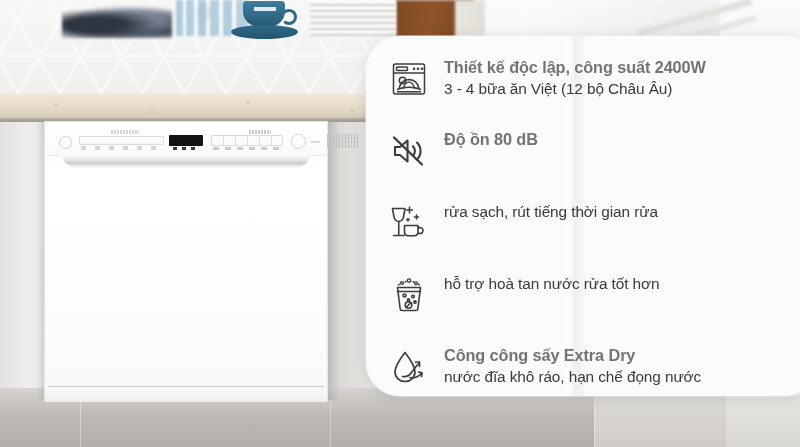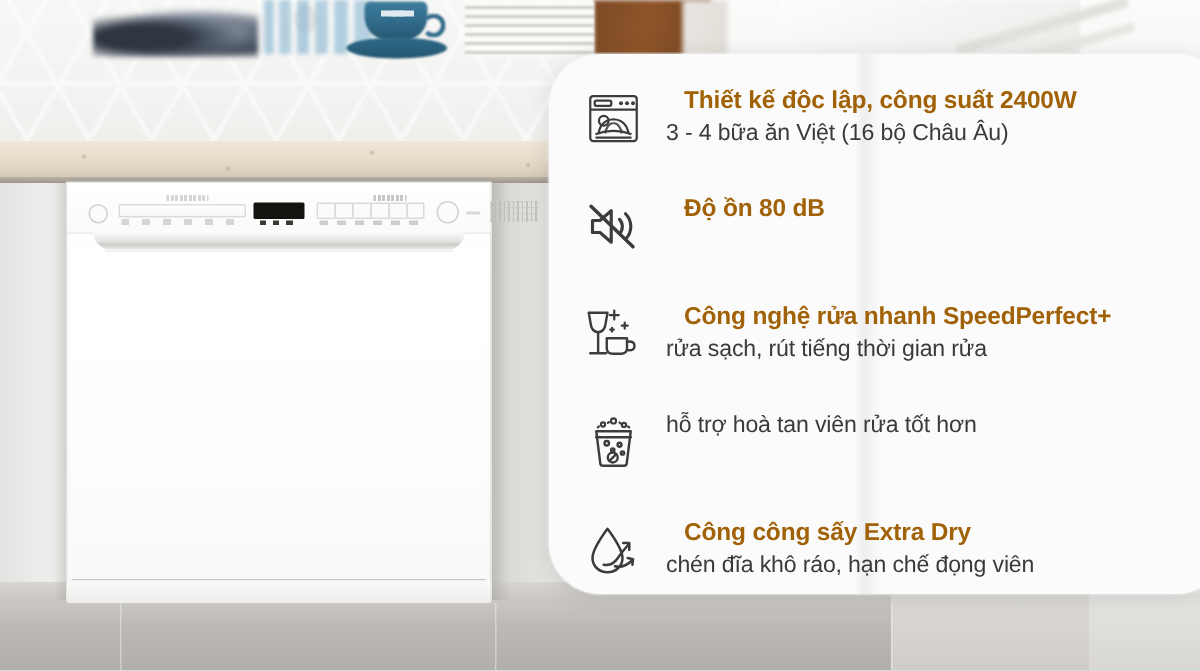--- a/index.html
+++ b/index.html
@@ -279,22 +279,22 @@
       rgba(255,255,255,0) 0%, rgba(252,252,252,.9) 28%,
       rgba(236,236,236,.85) 52%, rgba(255,255,255,0) 100%);
     border-radius:0; pointer-events:none;
   }
   .features { position:absolute; left:0; top:0; width:100%; padding:20px 0 0 0; }
   .feature { display:flex; align-items:flex-start; gap:14px; padding:0 20px 0 22px; height:72px; }
   .f-icon { width:42px; height:42px; flex:0 0 42px; margin-top:2px; display:flex; align-items:center; justify-content:center; }
   .f-icon svg { display:block; }
   .f-text { padding-top:1px; }
   .f-title {
-    font-size:16.3px; font-weight:bold; color:#a16207; line-height:1.28;
-    letter-spacing:-.1px; white-space:nowrap;margin-left:12px;
+    font-size:16.3px; font-weight:bold; color:#737373; line-height:1.28;
+    letter-spacing:-.1px; white-space:nowrap;
   }
   .f-sub {
     font-size:15.4px; font-weight:normal; color:#3a3a3a; line-height:1.3;
     letter-spacing:-.1px; white-space:nowrap; margin-top:1px;
   }
 </style>
 </head>
 <body>
 
 <div id="scene">
@@ -374,21 +374,21 @@
           <path d="M8 30.5 Q20 26 32 30.5"></path>
           <path d="M10 30 Q11.5 21 20 20.5 Q28.5 21 30 30"></path>
           <path d="M14.5 30 Q15.5 23.5 20 23" opacity=".9"></path>
           <path d="M25.5 30 Q24.5 23.5 20 23" opacity=".9"></path>
           <circle cx="13.5" cy="21.5" r="3.2"></circle>
           <line x1="8" y1="32.8" x2="32" y2="32.8"></line>
         </svg>
       </div>
       <div class="f-text">
         <div class="f-title">Thiết kế độc lập, công suất 2400W</div>
-        <div class="f-sub">3 - 4 bữa ăn Việt (16 bộ Châu Âu)</div>
+        <div class="f-sub">3 - 4 bữa ăn Việt (12 bộ Châu Âu)</div>
       </div>
     </div>
 
     <div class="feature">
       <div class="f-icon">
         <svg width="40" height="40" viewBox="0 0 40 40" fill="none" stroke="#3c3c3c" stroke-width="2.1" stroke-linecap="round" stroke-linejoin="round">
           <path d="M6 16 L11 16 L18.5 9.5 L18.5 30.5 L11 24 L6 24 Z"></path>
           <path d="M24 15.2 A7 7 0 0 1 24 24.8"></path>
           <path d="M28 11.5 A12 12 0 0 1 28 28.5"></path>
           <line x1="5" y1="6.5" x2="33" y2="33.5" stroke-width="2.3"></line>
@@ -408,21 +408,20 @@
           <path d="M16.5 23.5 L30 23.5 L30 30 Q30 33.8 26 33.8 L20.5 33.8 Q16.5 33.8 16.5 30 Z"></path>
           <path d="M30 25.8 Q35 25 35 28.6 Q35 32 30.4 31.4"></path>
           <g stroke-width="1.5">
             <path d="M21.5 5 L21.5 11 M18.5 8 L24.5 8"></path>
             <path d="M28.5 13 L28.5 17 M26.5 15 L30.5 15"></path>
             <path d="M20 16.5 L20 19 M18.8 17.75 L21.2 17.75"></path>
           </g>
         </svg>
       </div>
       <div class="f-text">
-        <div class="f-title">Công nghệ rửa nhanh SpeedPerfect+</div>
         <div class="f-sub">rửa sạch, rút tiếng thời gian rửa</div>
       </div>
     </div>
 
     <div class="feature">
       <div class="f-icon">
         <svg width="40" height="40" viewBox="0 0 40 40" fill="none" stroke="#3c3c3c" stroke-width="1.6" stroke-linecap="round" stroke-linejoin="round">
           <path d="M8.5 12.5 L31.5 12.5 L28.8 34 Q28.6 35.5 27 35.5 L13 35.5 Q11.4 35.5 11.2 34 Z"></path>
           <line x1="8.5" y1="16.5" x2="31.5" y2="16.5"></line>
           <circle cx="15.5" cy="20.5" r="1.5"></circle>
@@ -433,34 +432,34 @@
           <line x1="17.3" y1="32.3" x2="21.8" y2="27.8"></line>
           <g stroke-width="1.4">
             <circle cx="13" cy="8" r="1.4"></circle>
             <circle cx="20" cy="5.6" r="1.7"></circle>
             <circle cx="27" cy="8.3" r="1.4"></circle>
             <path d="M9.5 10 L10.3 9.2 M30.5 10 L29.7 9.2 M16.2 7 L17 6.4 M24 6.6 L24.7 7.3"></path>
           </g>
         </svg>
       </div>
       <div class="f-text">
-        <div class="f-sub">hỗ trợ hoà tan viên rửa tốt hơn</div>
+        <div class="f-sub">hỗ trợ hoà tan nước rửa tốt hơn</div>
       </div>
     </div>
 
     <div class="feature">
       <div class="f-icon">
         <svg width="40" height="40" viewBox="0 0 40 40" fill="none" stroke="#3c3c3c" stroke-width="1.7" stroke-linecap="round" stroke-linejoin="round">
           <path d="M16 5.5 C16 5.5 6 18.5 6 24.8 C6 30.6 10.5 34.5 16 34.5 C21.5 34.5 26 30.6 26 24.8 C26 18.5 16 5.5 16 5.5 Z"></path>
           <path d="M13.5 29.5 Q19 30.5 22.5 25.5 Q26 20.5 30 16"></path>
           <path d="M26.5 15 L30.5 15 L30.5 19.5"></path>
           <path d="M21 30.5 Q27 32 32.5 26.5"></path>
           <path d="M29.5 25 L33 25.8 L32.6 29.5"></path>
         </svg>
       </div>
       <div class="f-text">
         <div class="f-title">Công công sấy Extra Dry</div>
-        <div class="f-sub">chén đĩa khô ráo, hạn chế đọng viên</div>
+        <div class="f-sub">nước đĩa khô ráo, hạn chế đọng nước</div>
       </div>
     </div>
 
   </div>
 </div>
 
 </body></html>

